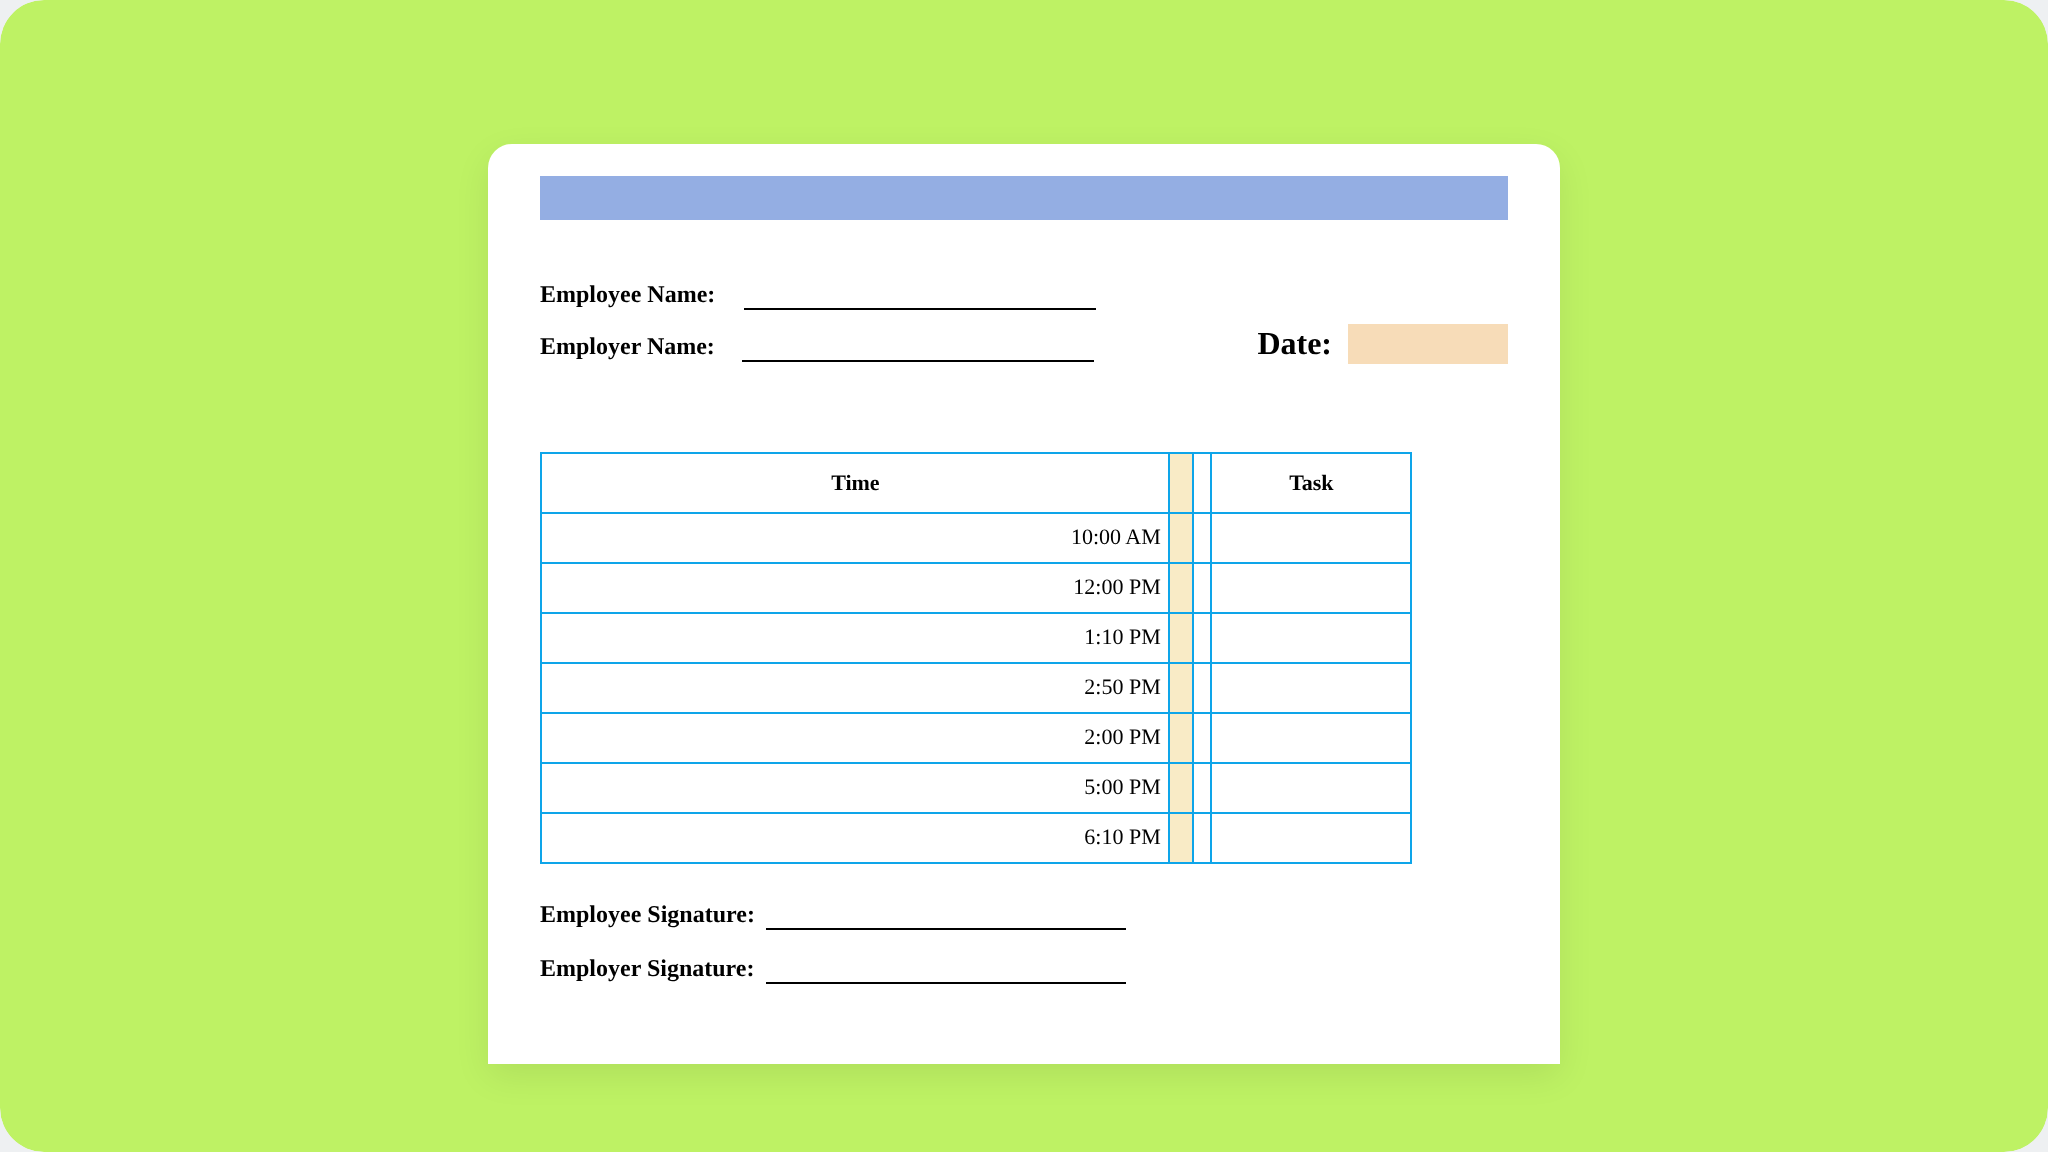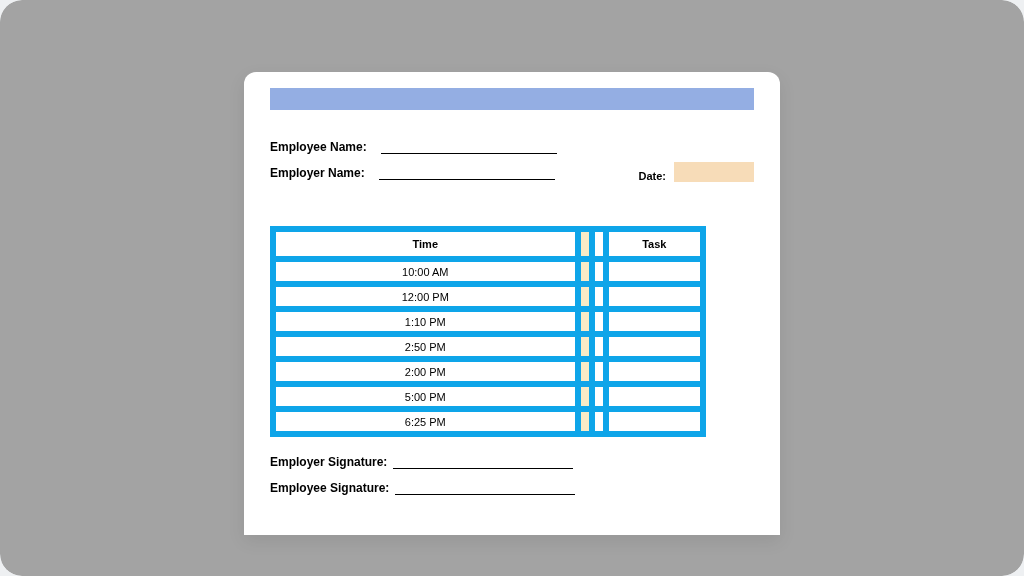--- a/index.html
+++ b/index.html
@@ -8,24 +8,25 @@
       background: #eef0f2;
       font-family: Verdana, Geneva, sans-serif;
       display: flex;
       align-items: flex-start;
       justify-content: center;
       border-radius: 22px;
     }
     .frame {
       width: 1024px;
       height: 576px;
-      background: #a3a3a3;
+      background: #bef264;
       border-radius: 22px;
       position: relative;
       overflow: hidden;
+      font-family: Liberation Serif, serif;
     }
     .page {
       position: absolute;
       top: 72px;
       left: 50%;
       transform: translateX(-50%);
       width: 536px;
       background: #ffffff;
       border-radius: 12px 12px 0 0;
       box-shadow: 0 6px 18px rgba(0,0,0,0.08);
@@ -61,48 +62,48 @@
       width: 176px;
     }
     .date-block {
       position: absolute;
       right: 0;
       top: 22px;
       display: flex;
       align-items: flex-end;
     }
     .date-block .label {
-      font-size: 11px;
+      font-size: 16px;
       font-weight: 700;
       margin-right: 8px;
       padding-left: 41px;
     }
     .date-slot {
       width: 80px;
       height: 20px;
       background: #f7dcb8;
     }
     table.schedule {
       border-collapse: collapse;
       width: 436px;
       margin-bottom: 18px;
     }
     table.schedule th, table.schedule td {
-      border: 6px solid #0ea5e9;
+      border: 1px solid #0ea5e9;
       font-size: 11px;
       height: 25px;
       padding: 0 4px;
     }
     table.schedule th {
       font-weight: 700;
       text-align: center;
       height: 30px;
     }
     table.schedule td.timecell {
-      text-align: center;
+      text-align: right;
     }
     table.schedule .col-time { width: 316px; }
     table.schedule .col-gap1 { width: 12px; background: #f9ebc6; }
     table.schedule .col-gap2 { width: 8px; }
     table.schedule .col-task { width: 100px; }
     .sig-row {
       display: flex;
       align-items: flex-end;
       font-size: 12px;
       font-weight: 700;
@@ -182,31 +183,31 @@
           <td></td>
           <td></td>
         </tr>
         <tr>
           <td class="timecell">5:00 PM</td>
           <td></td>
           <td></td>
           <td></td>
         </tr>
         <tr>
-          <td class="timecell">6:25 PM</td>
+          <td class="timecell">6:10 PM</td>
           <td></td>
           <td></td>
           <td></td>
         </tr>
       </tbody>
     </table>
 
+    <div class="sig-row">
+      <span>Employee Signature:</span>
+      <span class="underline"></span>
+    </div>
     <div class="sig-row">
       <span>Employer Signature:</span>
       <span class="underline"></span>
     </div>
-    <div class="sig-row">
-      <span>Employee Signature:</span>
-      <span class="underline"></span>
-    </div>
 
   </div>
 </div>
 
 </body></html>

